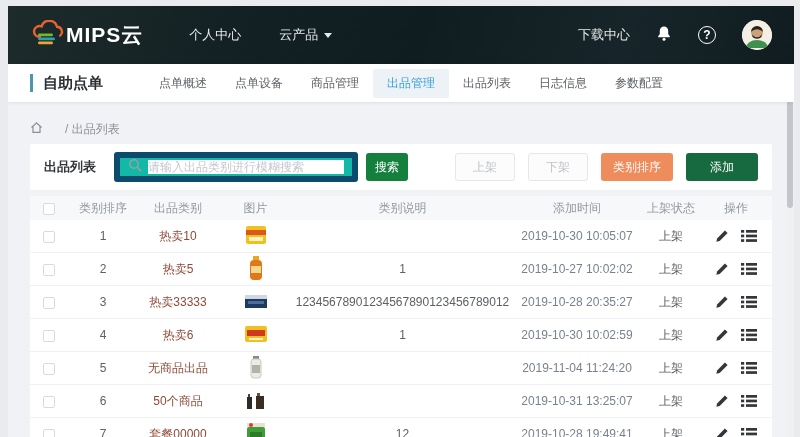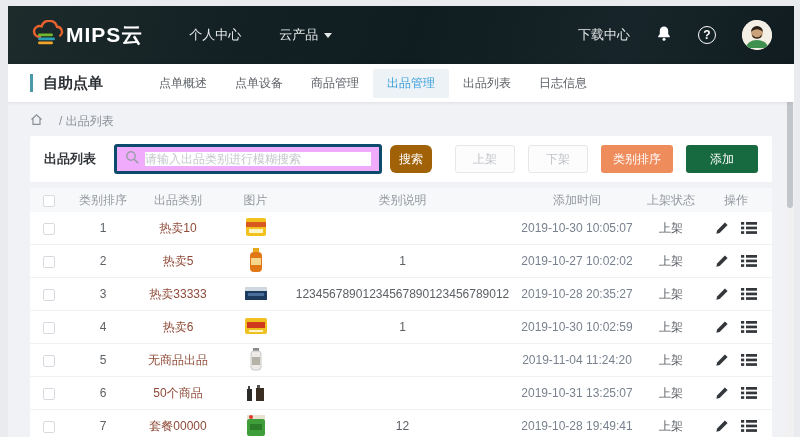--- a/index.html
+++ b/index.html
@@ -26,34 +26,34 @@
   .subnav { height:38px; background:#fff; display:flex; align-items:center; padding:0 22px;
     box-shadow:0 1px 3px rgba(0,0,0,.08); position:relative; z-index:2; }
   .subnav-accent { width:3px; height:18px; background:#4a98a8; margin-right:10px; }
   .subnav-title { font-size:15px; font-weight:bold; color:#2b2f33; }
   .tabs { display:flex; margin-left:42px;align-items:flex-end; }
   .tab { padding:6px 14px; font-size:12px; color:#5c6166; cursor:pointer; border-radius:2px; }
   .tab.active { color:#3aa0dc; background:#edf2f6; }
 
   
   .content { padding:8px 22px 0 22px; }
-  .breadcrumb { display:flex; align-items:center; gap:16px; height:18px; margin-top:2px;
+  .breadcrumb { display:flex; align-items:center; gap:22px; height:18px; margin-top:10px;
     font-size:12px; color:#8b9098; }
 
   .toolbar { margin-top:6px; background:#fff; height:46px; display:flex; align-items:center;
     padding:0 14px; border-radius:2px; }
   .list-label { font-size:13px; font-weight:bold; color:#33373b; margin-right:18px; }
-  .searchbox { width:268px; height:30px; border:3px solid #0c4a6e; border-radius:3px;
-    display:flex; align-items:center; padding:0 8px; background:#f0abfc; gap:6px; }
+  .searchbox { width:244px; height:30px; border:6px solid #0c4a6e; border-radius:3px;
+    display:flex; align-items:center; padding:0 8px; background:#14b8a6; gap:6px; }
   .searchbox input { border:none; outline:none; flex:1; font-size:12px; color:#333;
     font-family:"Liberation Sans",sans-serif; }
   .searchbox input::placeholder { color:#c3c7cd; }
   .btn { height:28px; border:none; border-radius:3px; font-size:12px; cursor:pointer;
     font-family:"Liberation Sans",sans-serif; }
-  .btn-search { background:#a16207; color:#fff; padding:0 9px; margin-left:8px;border-radius:6px; }
+  .btn-search { background:#15803d; color:#fff; padding:0 9px; margin-left:8px; }
   .toolbar-spacer { flex:1; }
   .btn-ghost { background:#fcfcfc; border:1px solid #e7e7e7; color:#bfc3c9; padding:0 17px; margin-left:13px; }
   .btn-sort { background:#ef8c5c; color:#fff; padding:0 12px; margin-left:13px; }
   .btn-add { background:#176a3f; color:#fff; padding:0 24px; margin-left:13px;text-align:center; }
 
   
   .table { margin-top:6px; background:#fff; border-radius:2px; }
   .thead, .trow { display:grid; grid-template-columns:38px 70px 80px 75px 1fr 130px 58px 72px;
     align-items:center; }
   .thead { height:24px; background:#f7f8fa; color:#93989f; font-size:12px; }
@@ -120,20 +120,21 @@
   <div class="subnav">
     <span class="subnav-accent"></span>
     <span class="subnav-title">自助点单</span>
     <div class="tabs">
         <div class="tab">点单概述</div>
         <div class="tab">点单设备</div>
         <div class="tab">商品管理</div>
         <div class="tab active">出品管理</div>
         <div class="tab">出品列表</div>
         <div class="tab">日志信息</div>
+        <div class="tab">参数配置</div>
       </div>
   </div>
 
   <div class="content">
 
     <div class="breadcrumb">
       <span>
         <svg width="13" height="13" viewBox="0 0 13 13">
           <path d="M1.5 6.5 L6.5 1.8 L11.5 6.5 M3 5.8 V11.3 H10 V5.8" stroke="#8b9098" fill="none" stroke-width="1.2"></path>
         </svg>

